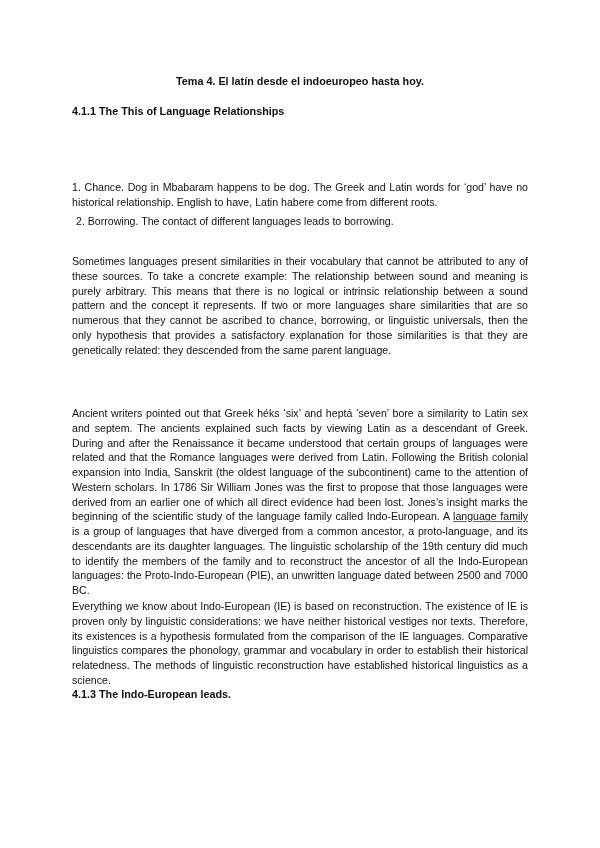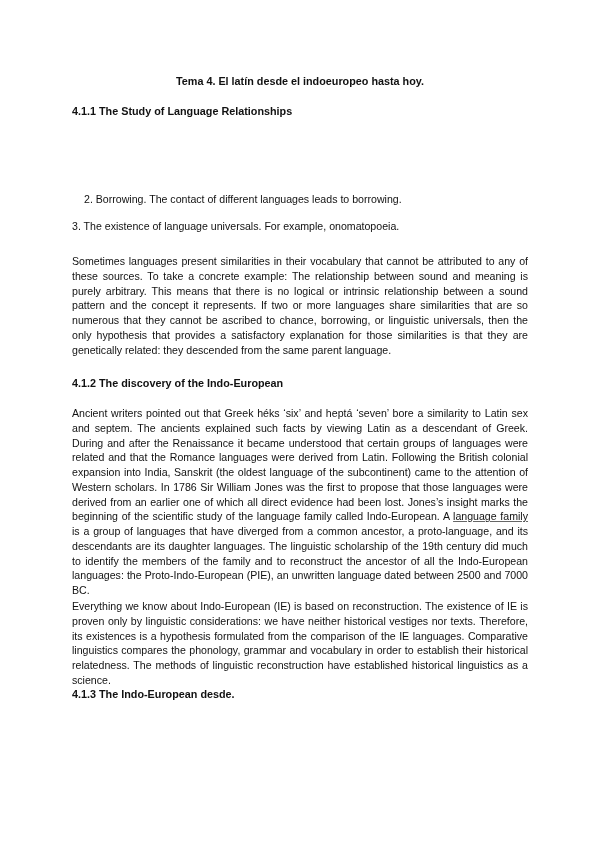--- a/index.html
+++ b/index.html
@@ -13,31 +13,30 @@
   .p { position:absolute; left:72px; width:456px; text-align:justify; margin:0; }
   .p.left { text-align:left; }
   u.term { text-decoration-color:#666; }
 </style>
 </head>
 <body>
 
 <div class="page">
   <div class="title">Tema 4. El latín desde el indoeuropeo hasta hoy.</div>
 
-  <h2 style="top:104px">4.1.1  The Study of Language Relationships</h2>
+  <h2 style="top:104px">4.1.1  The This of Language Relationships</h2>
 
 
   <div class="p left" style="top:180px">
-    <p style="margin:12px">2. Borrowing. The contact of different languages leads to borrowing.</p>
-    <p style="margin:0">3. The existence of language universals. For example, onomatopoeia.</p>
+    <p style="margin:0;text-align:justify">1. Chance. Dog in Mbabaram happens to be dog. The Greek and Latin words for ‘god’ have no historical relationship. English to have, Latin habere come from different roots.</p>
+    <p style="margin:4px">2. Borrowing. The contact of different languages leads to borrowing.</p>
   </div>
 
   <p class="p" style="top:254px">Sometimes languages present similarities in their vocabulary that cannot be attributed to any of these sources. To take a concrete example: The relationship between sound and meaning is purely arbitrary. This means that there is no logical or intrinsic relationship between a sound pattern and the concept it represents. If two or more languages share similarities that are so numerous that they cannot be ascribed to chance, borrowing, or linguistic universals, then the only hypothesis that provides a satisfactory explanation for those similarities is that they are genetically related: they descended from the same parent language.</p>
 
-  <h2 style="top:376px">4.1.2  The discovery of the Indo-European</h2>
 
   <p class="p" style="top:406px"><span>Ancient writers pointed out that Greek héks ‘six’ and heptá ‘seven’ bore a similarity to Latin sex and septem. The ancients explained such facts by viewing Latin as a descendant of Greek. During and after the Renaissance it became understood that certain groups of languages were related and that the Romance languages were derived from Latin. Following the British colonial expansion into India, Sanskrit (the oldest language of the subcontinent) came to the attention of Western scholars. In 1786 Sir William Jones was the first to propose that those languages were derived from an earlier one of which all direct evidence had been lost. Jones’s insight marks the beginning of the scientific study of the language family called Indo-European. A </span><u class="term">language family</u><span> is a group of languages that have diverged from a common ancestor, a proto-language, and its descendants are its daughter languages. The linguistic scholarship of the 19th century did much to identify the members of the family and to reconstruct the ancestor of all the Indo-European languages: the Proto-Indo-European (PIE), an unwritten language dated between 2500 and 7000 BC.</span></p>
 
   <p class="p" style="top:599px">Everything we know about Indo-European (IE) is based on reconstruction. The existence of IE is proven only by linguistic considerations: we have neither historical vestiges nor texts. Therefore, its existences is a hypothesis formulated from the comparison of the IE languages. Comparative linguistics compares the phonology, grammar and vocabulary in order to establish their historical relatedness. The methods of linguistic reconstruction have established historical linguistics as a science.</p>
 
-  <h2 style="top:687px">4.1.3  The Indo-European desde.</h2>
+  <h2 style="top:687px">4.1.3  The Indo-European leads.</h2>
 
 </div>
 
 </body></html>

